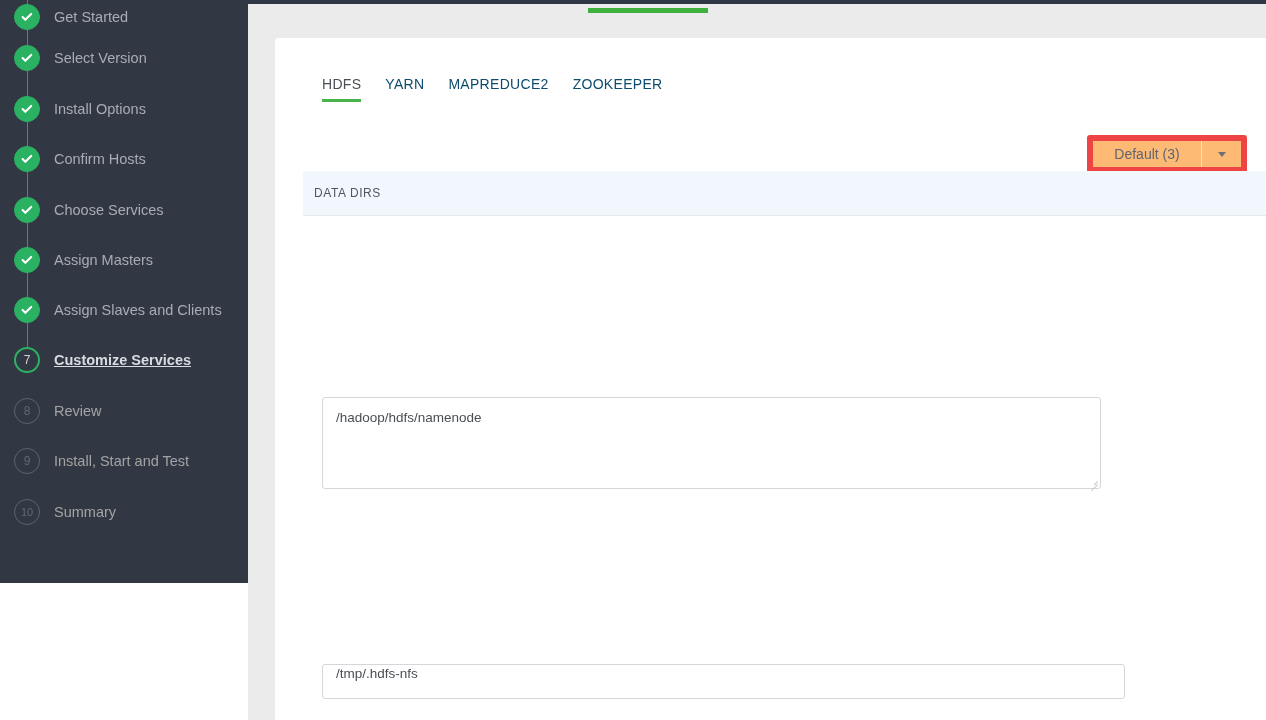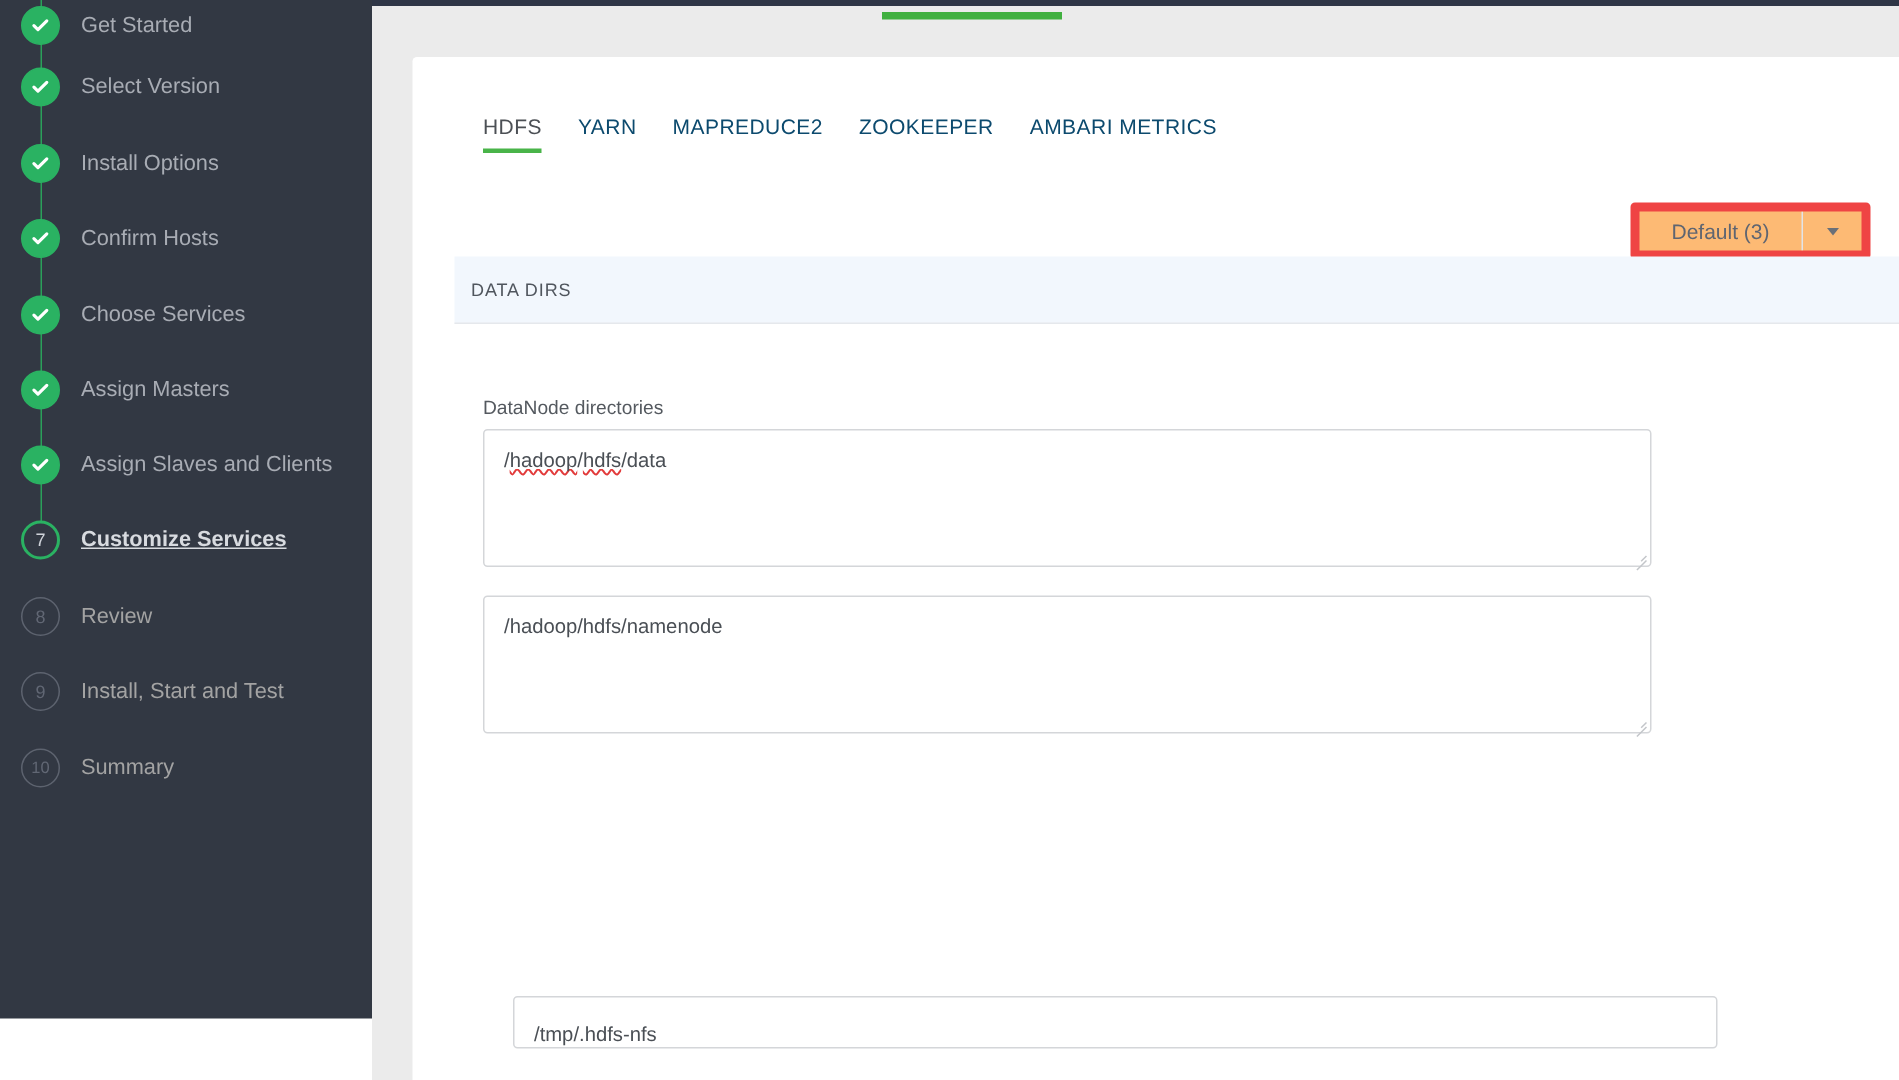--- a/index.html
+++ b/index.html
@@ -41,21 +41,21 @@
     position: absolute;
     left: 588px; top: 8px;
     width: 120px; height: 5px;
     background: #40b03f;
   }
 
   
   .sidebar {
     position: absolute;
     left: 0; top: 0;
-    width: 248px; height: 679px;
+    width: 248px; height: 583px;
     background: #323843;
     overflow: hidden;
   }
   .step-rail {
     position: absolute;
     left: 27px; top: 0;
     width: 1px;
     height: 370px;
     background: #2aa05a;
   }
@@ -221,21 +221,21 @@
     border: 1px solid #d4d6d9;
     border-radius: 3px;
     font-size: 13.5px;
     color: #4a4f55;
     padding: 11px 13px;
     font-family: "Liberation Sans", sans-serif;
     line-height: 1.35;
     position: relative;
   }
   .field-box.textarea { width: 779px; height: 92px; }
-  .field-box.input { width: 803px; height: 35px; padding: 16px 13px; margin-left: 20px; }
+  .field-box.input { width: 803px; height: 35px; padding: 0 13px; }
   .resize-grip {
     position: absolute;
     right: 2px; bottom: 2px;
     width: 10px; height: 10px;
     pointer-events: none;
   }
   .resize-grip i {
     position: absolute;
     right: 0;
     height: 1px;
@@ -335,42 +335,34 @@
       </div>
   </aside>
 
   <main class="card">
 
     <nav class="tabs" id="tabs-host">
         <div class="tab active">HDFS</div>
         <div class="tab">YARN</div>
         <div class="tab">MAPREDUCE2</div>
         <div class="tab">ZOOKEEPER</div>
-        <div class="tab">AMBARI METRICS</div>
       </nav>
 
     <div class="group-select">
       <div class="group-select-main">Default (3)</div>
       <div class="group-select-caret">
         <span class="caret-glyph"></span>
       </div>
     </div>
 
     <div class="section-band">
       <span class="section-title">DATA DIRS</span>
     </div>
 
     <div class="form-area" id="fields-host">
-        <div class="field-row" style="top: 47px;">
-          <label class="field-label">DataNode directories</label>
-          <div class="field-box textarea" contenteditable="false" style=""><span>/<span class="spell">hadoop</span>/<span class="spell">hdfs</span>/data</span><span class="resize-grip">
-              <i style="bottom:1px;width:9px;transform:rotate(-45deg)"></i>
-              <i style="bottom:1px;width:5px;transform:rotate(-45deg);right:0;bottom:4px"></i>
-            </span></div>
-        </div>
         <div class="field-row" style="top: 180px;">
           <div class="field-box textarea" contenteditable="false" style=""><span>/hadoop/hdfs/namenode</span><span class="resize-grip">
               <i style="bottom:1px;width:9px;transform:rotate(-45deg)"></i>
               <i style="bottom:1px;width:5px;transform:rotate(-45deg);right:0;bottom:4px"></i>
             </span></div>
         </div>
         <div class="field-row" style="top: 447px;">
           <div class="field-box input" contenteditable="false" style=""><span>/tmp/.hdfs-nfs</span></div>
         </div>
       </div>

